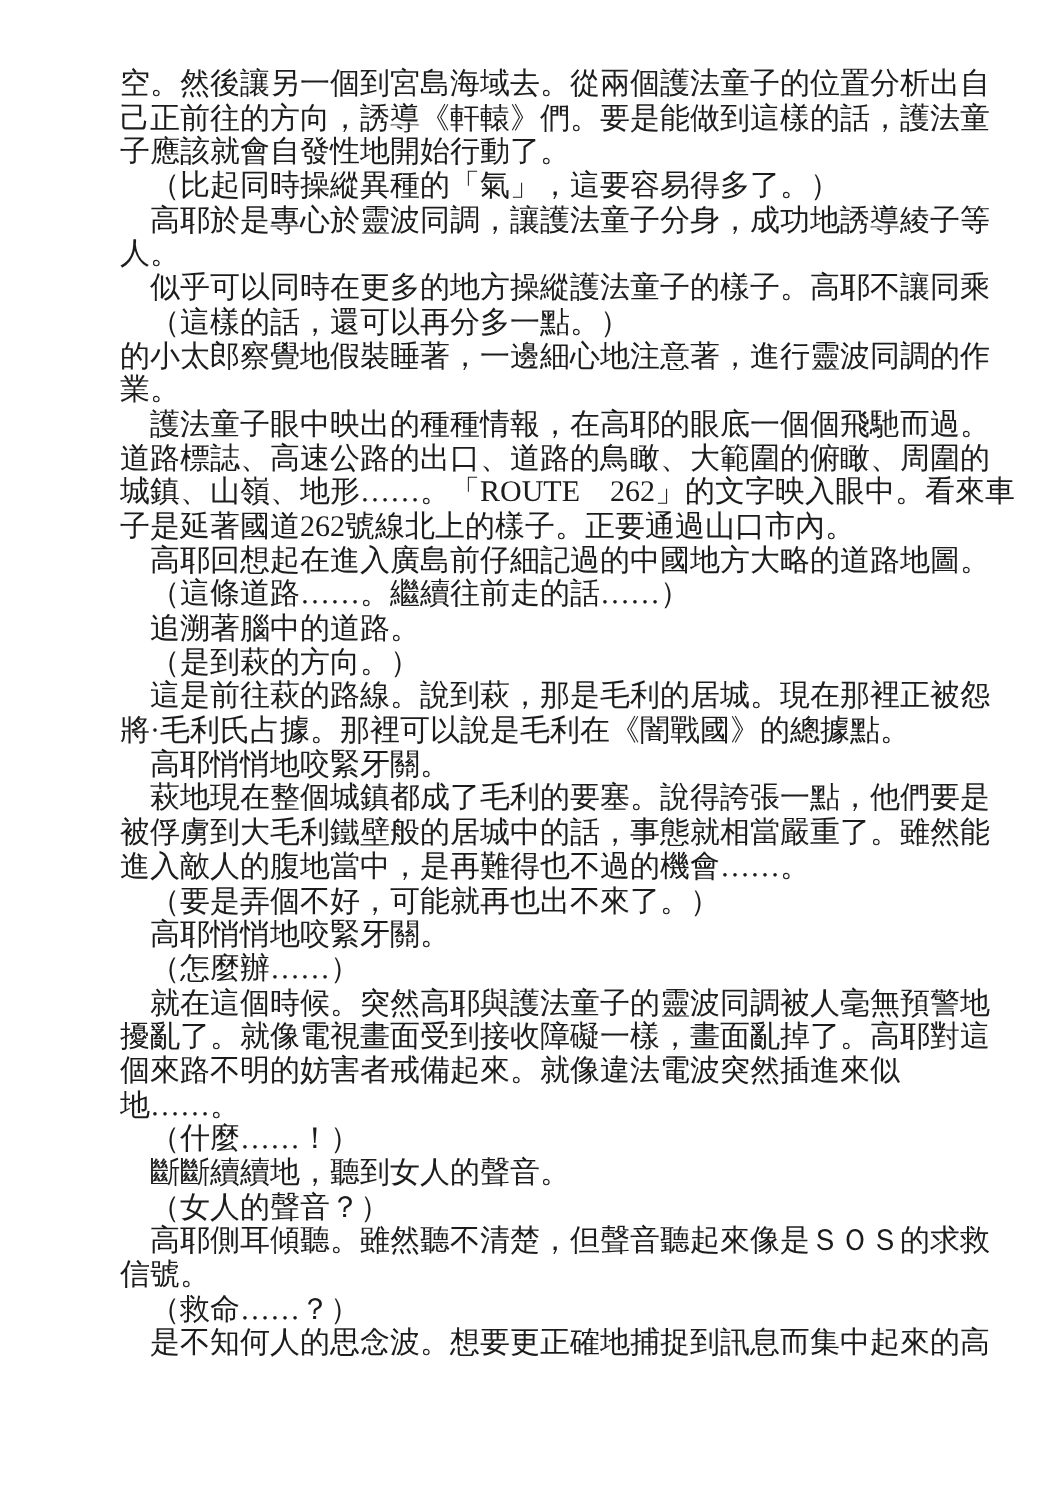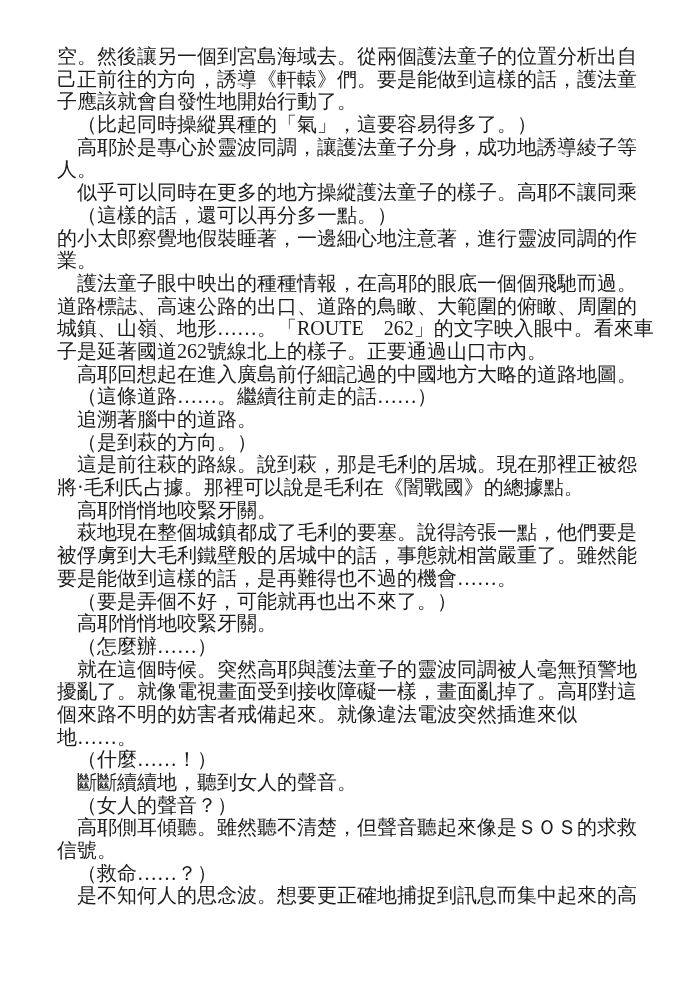--- a/index.html
+++ b/index.html
@@ -24,20 +24,21 @@
     left: 57px;
     top: 45px;
     width: 600px;
     color: #1c1c1c;
     font-size: 20px;
     line-height: 22.7px;
   }
   .line {
     white-space: nowrap;
     height: 22.7px;
+    margin-left: 23px;
   }
   .line.indent {
     text-indent: 1em;
   }
 </style>
 </head>
 <body>
 
 <div class="page" style="background: rgb(255, 255, 255);">
   <div class="text-block" id="text-block" style="color: rgb(28, 28, 28);">
@@ -57,21 +58,21 @@
       <div class="line">子是延著國道262號線北上的樣子。正要通過山口市內。</div>
       <div class="line indent">高耶回想起在進入廣島前仔細記過的中國地方大略的道路地圖。</div>
       <div class="line indent">（這條道路……。繼續往前走的話……）</div>
       <div class="line indent">追溯著腦中的道路。</div>
       <div class="line indent">（是到萩的方向。）</div>
       <div class="line indent">這是前往萩的路線。說到萩，那是毛利的居城。現在那裡正被怨</div>
       <div class="line">將·毛利氏占據。那裡可以說是毛利在《闇戰國》的總據點。</div>
       <div class="line indent">高耶悄悄地咬緊牙關。</div>
       <div class="line indent">萩地現在整個城鎮都成了毛利的要塞。說得誇張一點，他們要是</div>
       <div class="line">被俘虜到大毛利鐵壁般的居城中的話，事態就相當嚴重了。雖然能</div>
-      <div class="line">要是能做到這樣的話，是再難得也不過的機會……。</div>
+      <div class="line">進入敵人的腹地當中，是再難得也不過的機會……。</div>
       <div class="line indent">（要是弄個不好，可能就再也出不來了。）</div>
       <div class="line indent">高耶悄悄地咬緊牙關。</div>
       <div class="line indent">（怎麼辦……）</div>
       <div class="line indent">就在這個時候。突然高耶與護法童子的靈波同調被人毫無預警地</div>
       <div class="line">擾亂了。就像電視畫面受到接收障礙一樣，畫面亂掉了。高耶對這</div>
       <div class="line">個來路不明的妨害者戒備起來。就像違法電波突然插進來似</div>
       <div class="line">地……。</div>
       <div class="line indent">（什麼……！）</div>
       <div class="line indent">斷斷續續地，聽到女人的聲音。</div>
       <div class="line indent">（女人的聲音？）</div>

